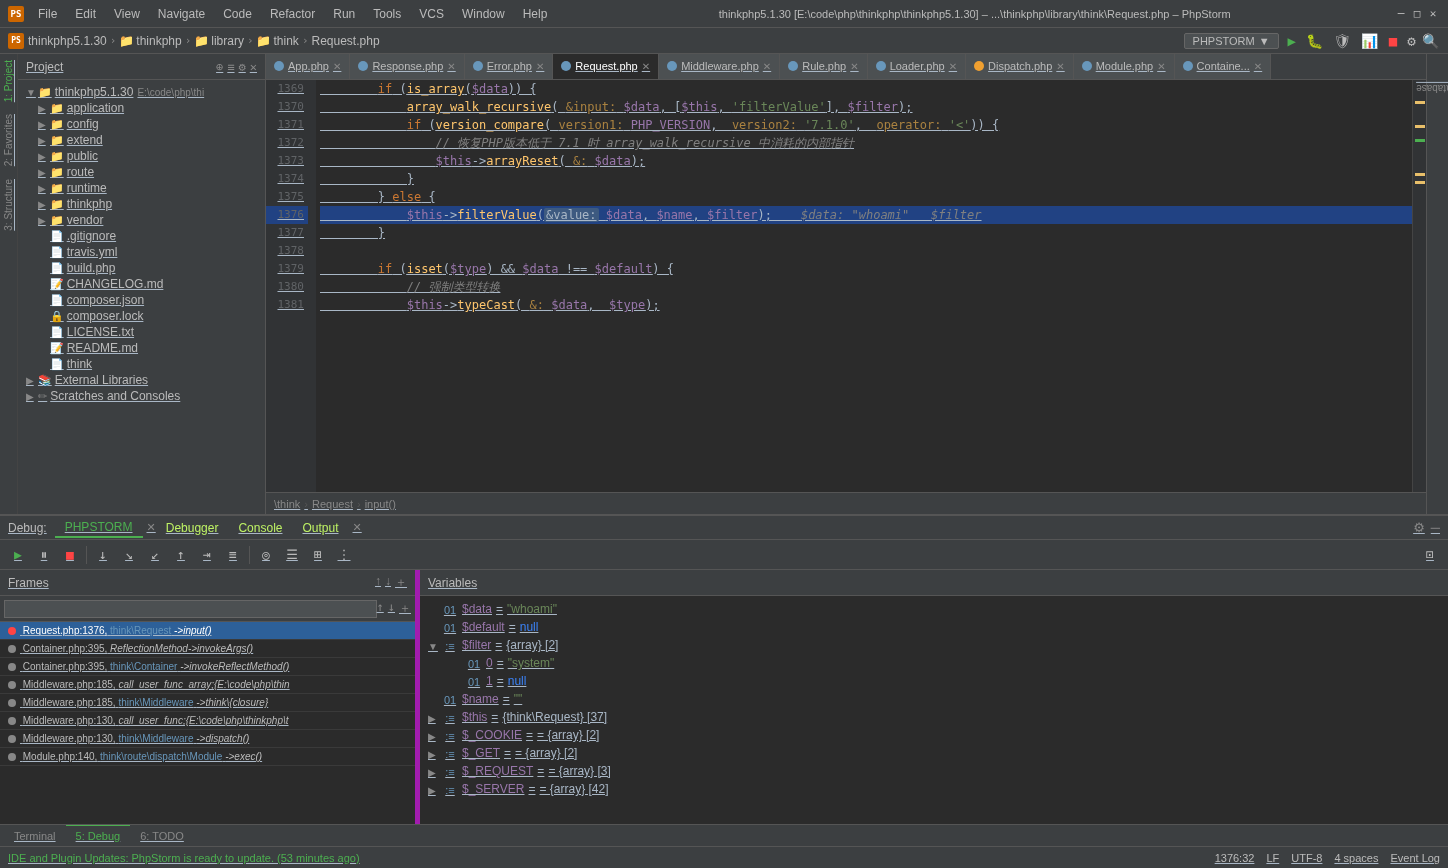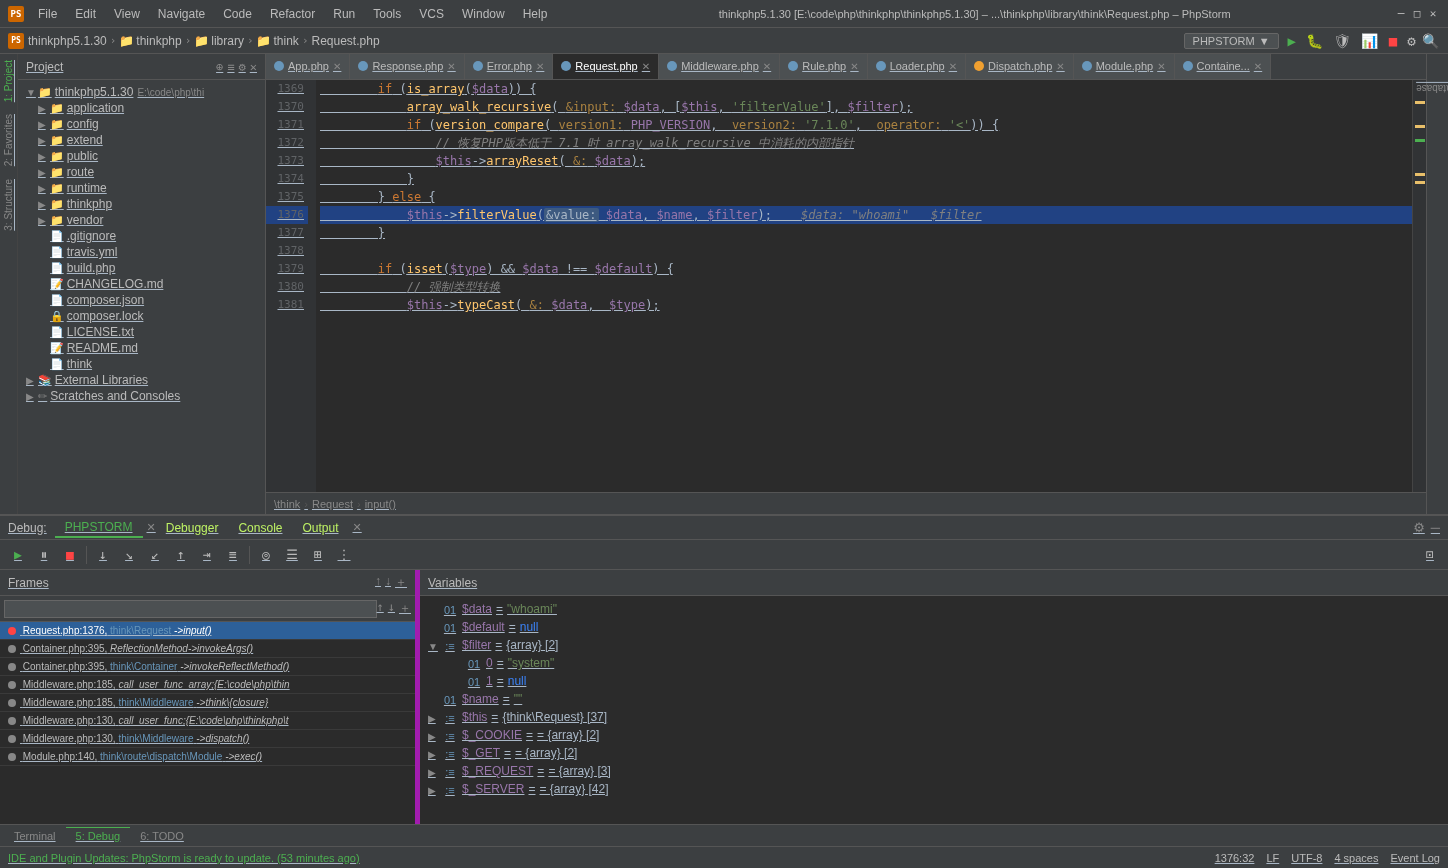--- a/index.html
+++ b/index.html
@@ -129,21 +129,21 @@
     
     #far-left { width: 18px; background: #3c3f41; border-right: 1px solid #444; display: flex; flex-direction: column; align-items: center; }
     .far-left-item { writing-mode: vertical-rl; transform: rotate(180deg); padding: 6px 2px; font-family: sans-serif; font-size: 10px; color: #888; cursor: pointer; white-space: nowrap; }
 
     .input-bar { height: 26px; background: #3c3f41; display: flex; align-items: center; padding: 0 4px; border-bottom: 1px solid #555; }
     .input-bar input { flex: 1; background: #4c5052; border: 1px solid #666; color: #bbbbbb; font-size: 11px; font-family: sans-serif; padding: 2px 6px; outline: none; }
     .input-bar .icons { display: flex; gap: 4px; }
     .input-bar .icon { color: #888; font-size: 12px; cursor: pointer; }
 
     
-    #bottom-tabs { height: 22px; background: #3c3f41; display: flex; align-items: center; border-top: 1px solid #555; padding: 0 4px; }
+    #bottom-tabs { height: 22px; background: #3c3f41; display: flex; border-top: 1px solid #555; padding: 0 4px; }
     .bottom-tab { padding: 2px 10px; font-family: sans-serif; font-size: 11px; color: #888; cursor: pointer; display: flex; align-items: center; gap: 4px; }
     .bottom-tab.active { color: #4CAF50; border-top: 1px solid #4CAF50; }
   </style>
 </head>
 <body>
 
 <div id="titlebar">
   <div class="app-icon">PS</div>
   <div class="menu-items">
     <span class="menu-item">File</span>

